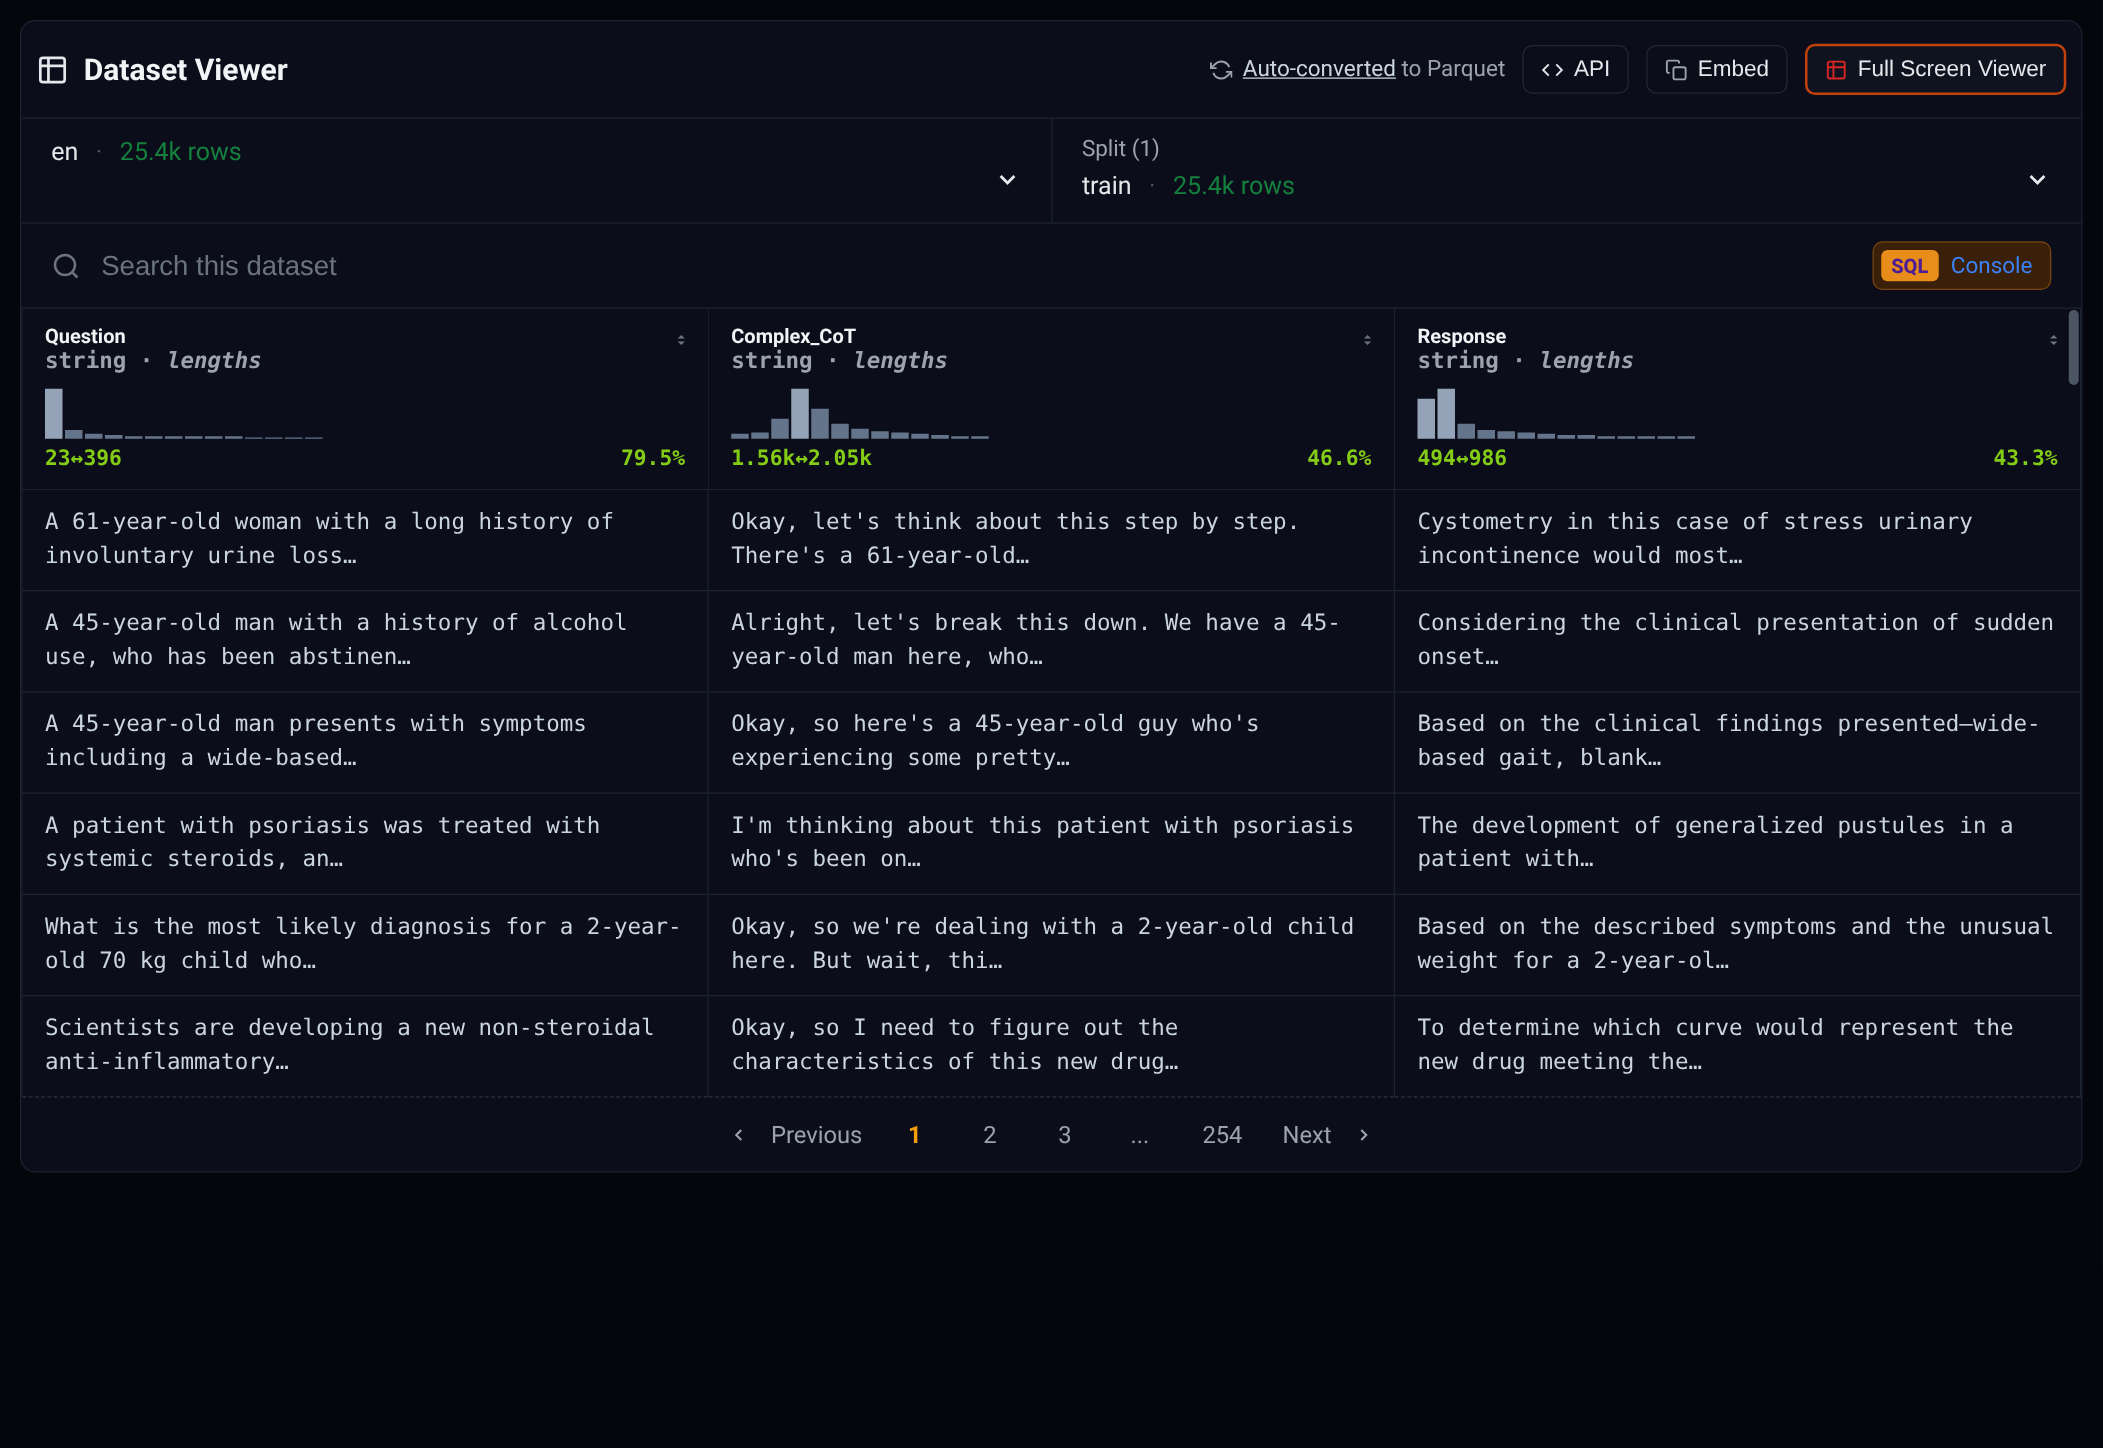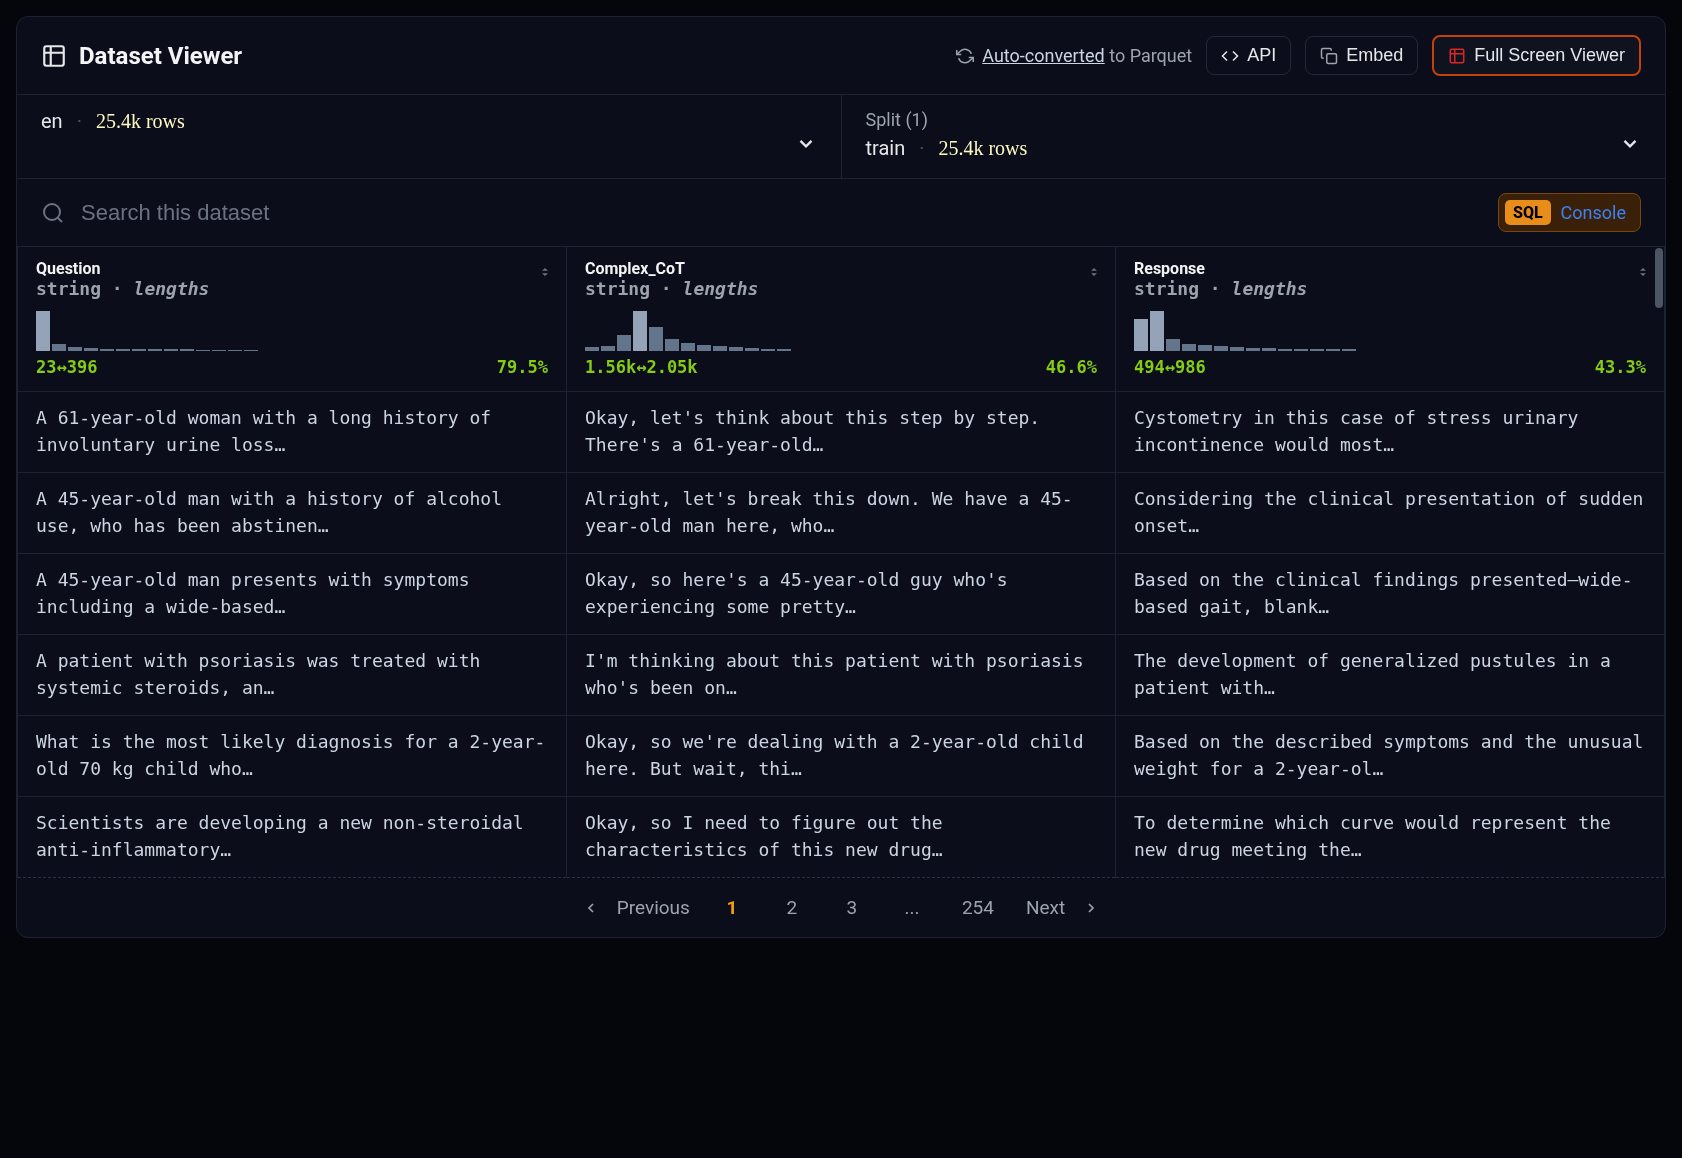--- a/index.html
+++ b/index.html
@@ -1,41 +1,41 @@
 <!DOCTYPE html>
 <html><head>
 <meta charset="utf-8">
 <style>
 * { margin:0; padding:0; box-sizing:border-box; }
 body { background:#05060c; font-family:-apple-system,BlinkMacSystemFont,"Segoe UI",Roboto,sans-serif; color:#e5e7eb; padding:16px; }
 .panel { background:#0b0e1a; border:1px solid #1e2332; border-radius:12px; overflow:hidden; }
-.header { display:flex; align-items:center; justify-content:space-between; padding:18px 24px; border-bottom:1px solid #1e2332; }
+.header { display:flex; align-items:center; justify-content:space-between; padding:18px 12px; border-bottom:1px solid #1e2332; }
 .title-group { display:flex; align-items:center; gap:12px; }
 .title { font-size:24px; font-weight:700; color:#f3f4f6; }
 .header-right { display:flex; align-items:center; gap:14px; }
 .auto-conv { display:flex; align-items:center; gap:8px; color:#9ca3af; font-size:18px; }
 .auto-conv .underline { text-decoration:underline; color:#cbd5e1; }
 .btn { display:inline-flex; align-items:center; gap:8px; padding:8px 14px; background:#0f1320; border:1px solid #232838; border-radius:8px; color:#e5e7eb; font-size:18px; cursor:pointer; }
 .btn-outline { background:transparent; border:1px solid #232838; }
 .btn-red-out { border:2px solid #c2410c; }
 .selectors { display:flex; border-bottom:1px solid #1e2332; }
 .selector { flex:1; padding:14px 24px 18px; position:relative; }
 .selector:first-child { border-right:1px solid #1e2332; }
 .selector-label { color:#9ca3af; font-size:18px; margin-bottom:6px; }
 .selector-value { display:flex; align-items:center; gap:14px; font-size:20px; }
 .selector-value .val { color:#e5e7eb; }
 .selector-value .dot { color:#4b5563; }
-.selector-value .rows { color:#fef9c3;font-family:Liberation Serif, serif; }
+.selector-value .rows { color:#15803d; }
 .chevron { position:absolute; right:24px; top:50%; transform:translateY(-20%); }
 .search-row { display:flex; align-items:center; justify-content:space-between; padding:14px 24px; gap:16px; }
 .search-group { display:flex; align-items:center; gap:16px; flex:1; }
 .search-input { background:transparent; border:none; outline:none; color:#e5e7eb; font-size:22px; flex:1; }
 .search-input::placeholder { color:#6b7280; }
 .sql-btn { display:inline-flex; align-items:center; gap:10px; background:#3a2008; border:1px solid #7a4510; border-radius:8px; padding:6px 14px 6px 6px; cursor:pointer; }
-.sql-badge { background:#e88c1a; color:#000000; font-weight:800; font-size:16px; padding:3px 8px; border-radius:5px; }
+.sql-badge { background:#e88c1a; color:#4c1d95; font-weight:800; font-size:16px; padding:3px 8px; border-radius:5px; }
 .sql-text { color:#3b82f6; font-size:18px; }
 .table-wrap { position:relative; }
 .table { width:100%; border-collapse:collapse; table-layout:fixed; }
 .table th, .table td { border:1px solid #1e2332; padding:12px 18px 14px; text-align:left; vertical-align:top; }
 .table th { background:#0b0e1a; position:relative; }
 .col-name { font-size:16px; font-weight:700; color:#f3f4f6; }
 .col-type { font-family:"SF Mono",Menlo,Consolas,monospace; font-size:18px; color:#9ca3af; margin-top:0; }
 .col-type .it { font-style:italic; }
 .histo { display:flex; align-items:flex-end; gap:2px; height:40px; margin-top:12px; }
 .histo .bar { width:14px; background:#64748b; }

